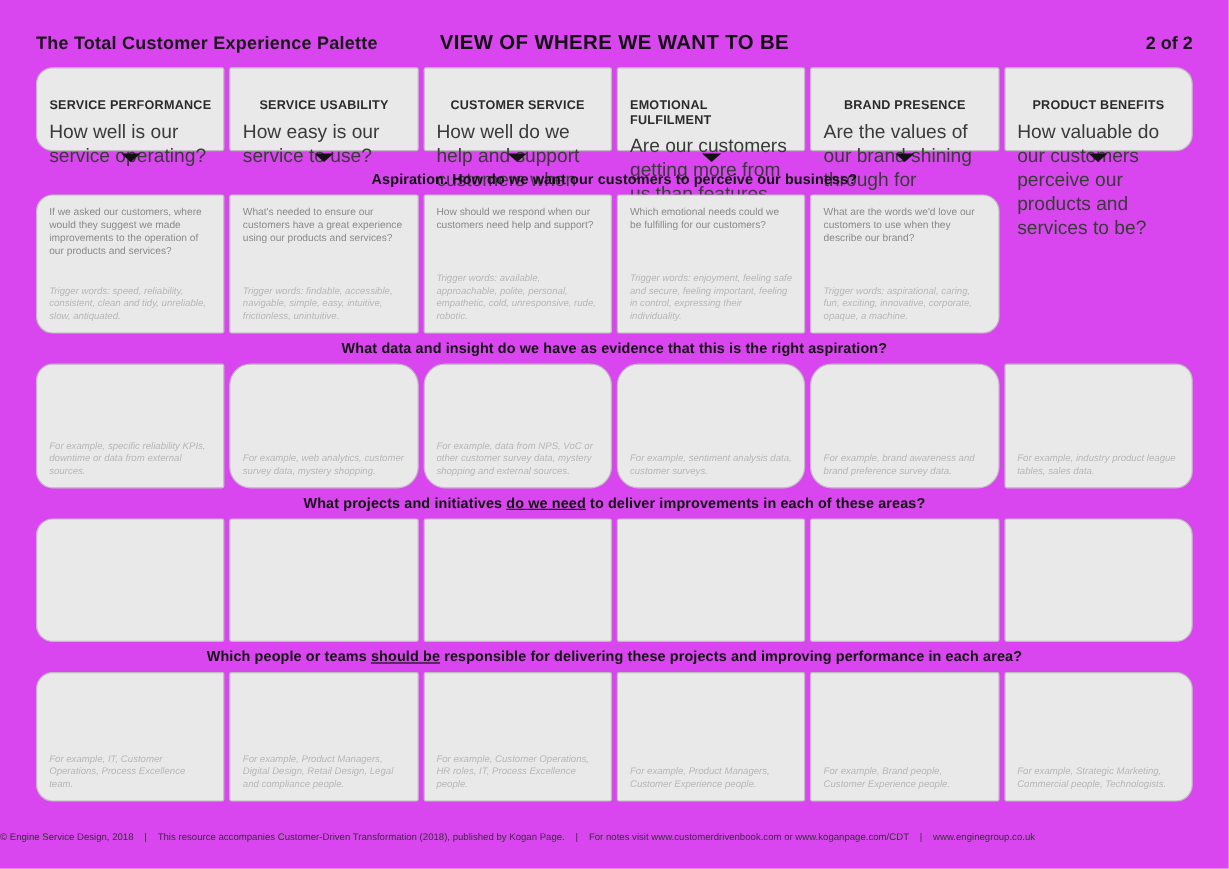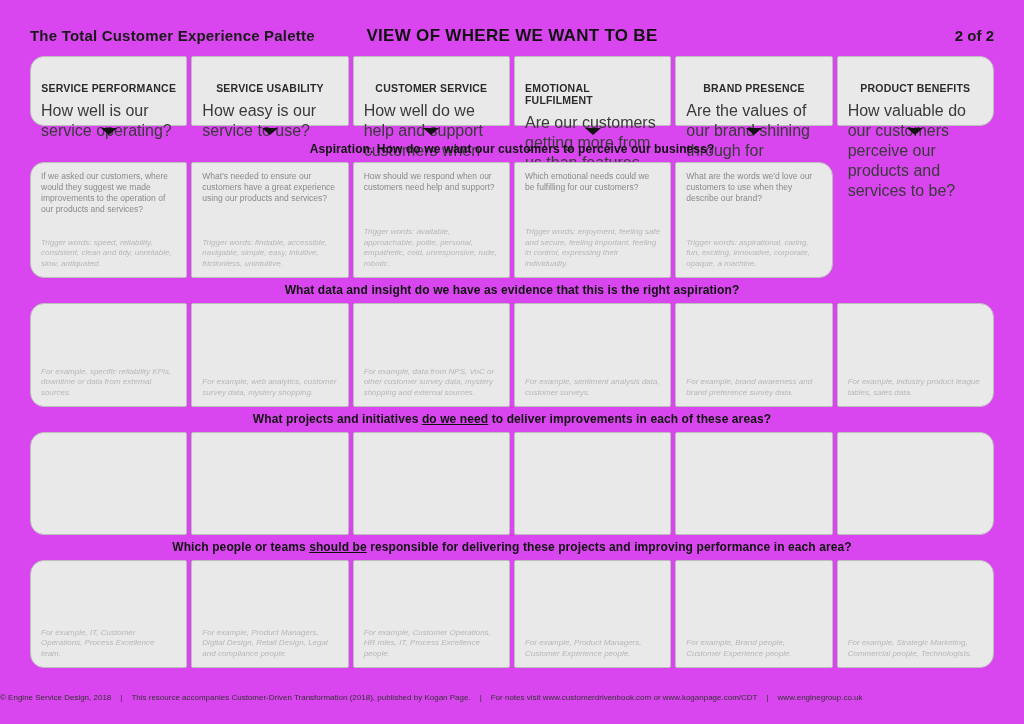--- a/index.html
+++ b/index.html
@@ -37,21 +37,21 @@
     border-left:8px solid transparent; border-right:8px solid transparent;
     border-top:7px solid #111; }
 
   .section-title {
     text-align:center; font-size:12px; font-weight:bold; color:#111;
     margin:5px 30px 6px 30px; letter-spacing:.1px;
   }
   .section-title .u { text-decoration:underline; }
 
   .row1 .cell { height:116px; justify-content:space-between; }
-  .row2 .cell { height:104px; justify-content:flex-end; }
+  .row2 .cell { height:104px; justify-content:flex-end;border-radius:18px; }
   .row3 .cell { height:103px; }
   .row4 .cell { height:108px; justify-content:flex-end; }
 
   .prompt { font-size:8.5px; color:#8a8a8a; line-height:1.3; max-width:145px; }
   .hint   { font-size:8px; font-style:italic; color:#b7b7b7; line-height:1.3; max-width:150px; }
 
   .footer {
     position:absolute; left:0; right:0; bottom:22px;
     text-align:left; font-size:8px; color:#333;
   }

